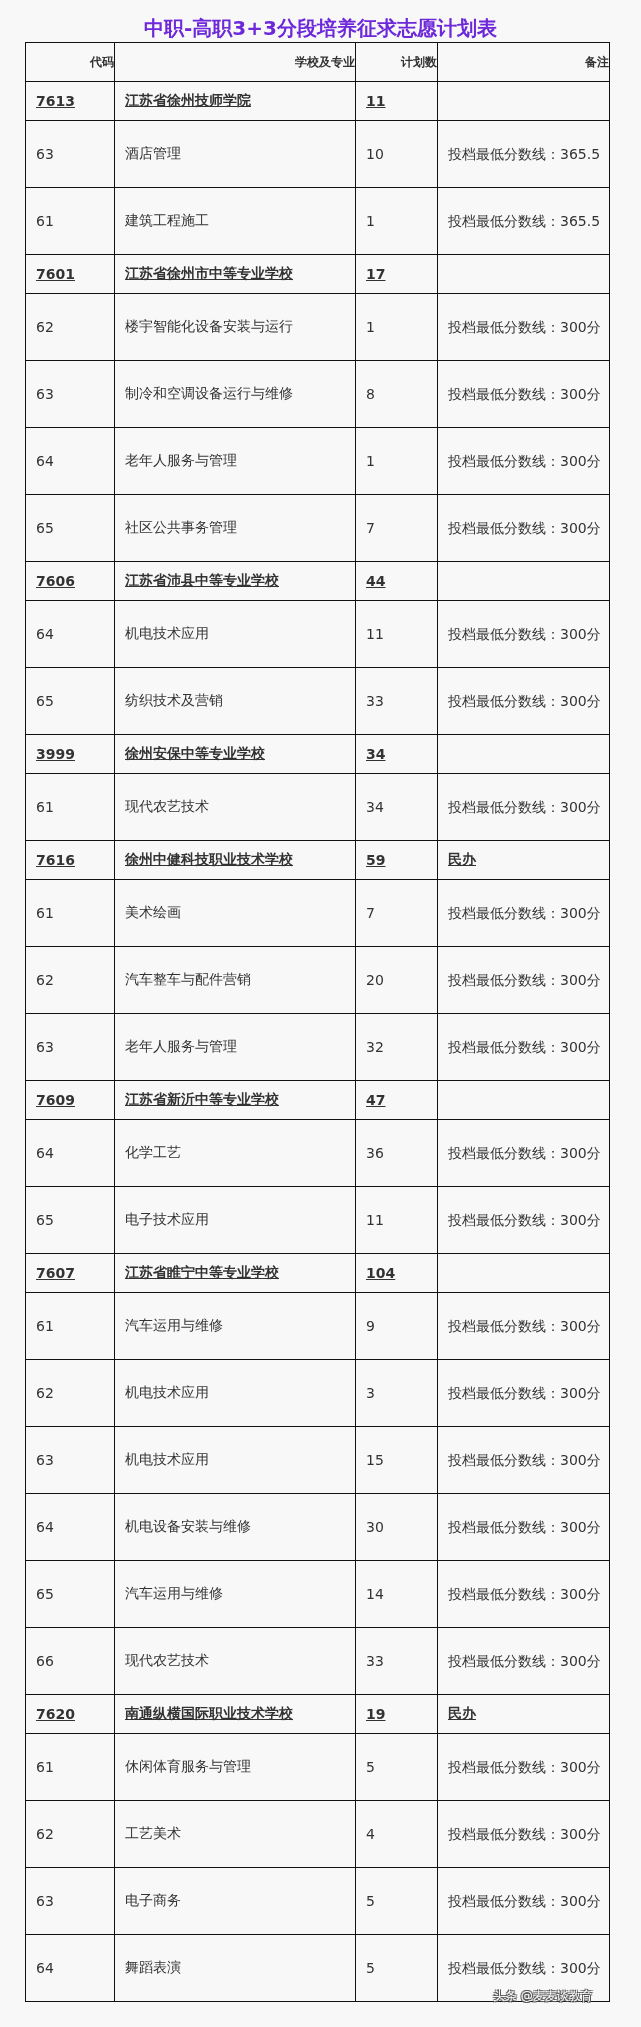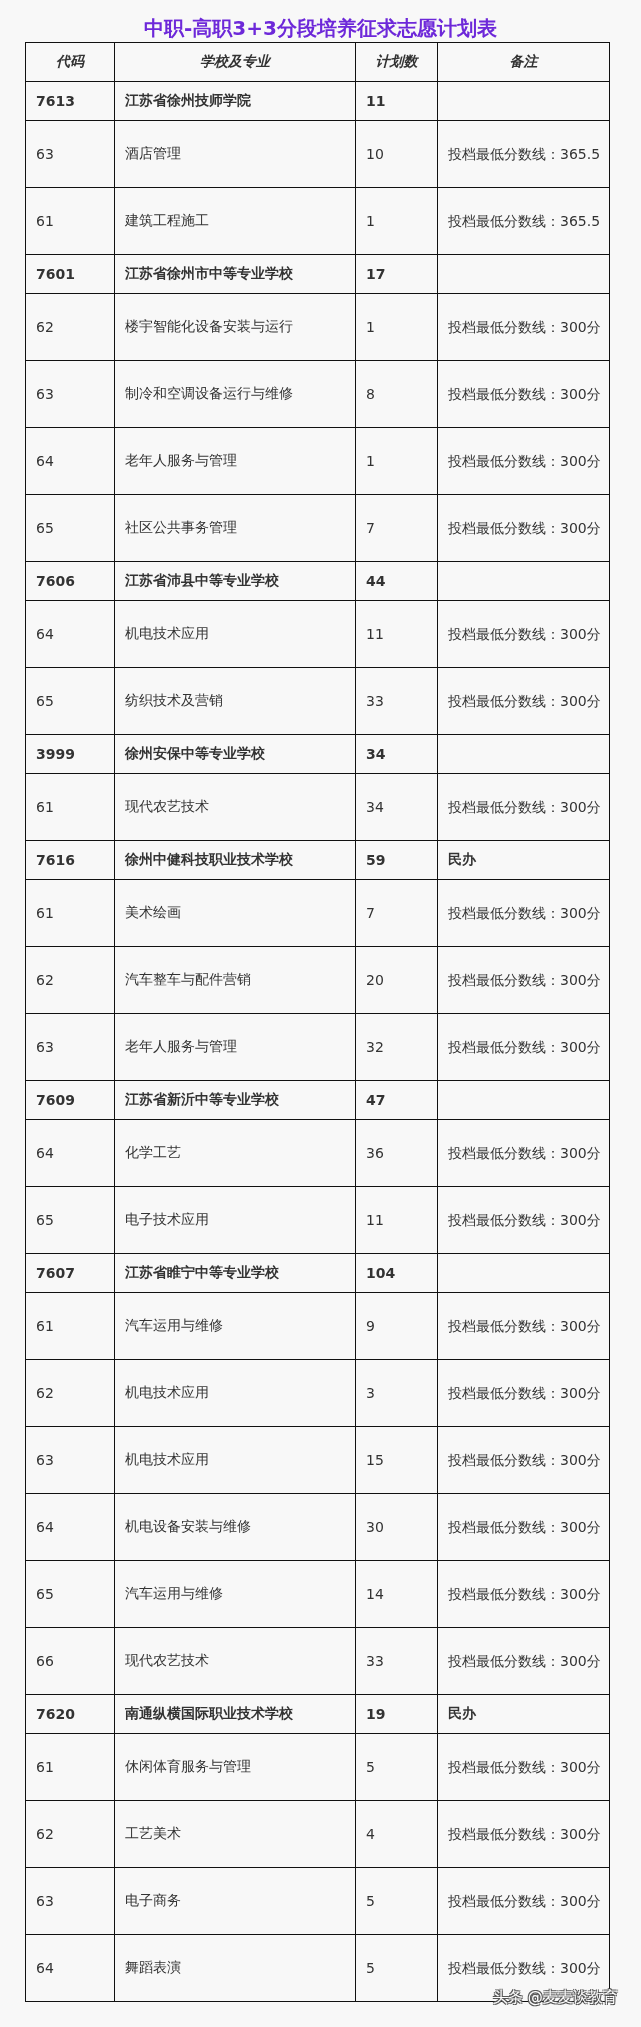--- a/index.html
+++ b/index.html
@@ -15,26 +15,26 @@
   table {
     position:absolute; top:42px; left:25px; width:584px;
     border-collapse:collapse; table-layout:fixed;
     font-size:14px;
   }
   col.c1 { width:89px; } col.c2 { width:241px; } col.c3 { width:82px; } col.c4 { width:172px; }
   td, th {
     border:1.5px solid #111; padding:0 0 0 10px; vertical-align:middle;
     text-align:left; overflow:hidden; white-space:nowrap;
   }
-  th { height:38px; text-align:center; padding:0; font-weight:bold; font-size:14px;font-style:italic; }
-  tr.group td { height:38px; font-weight:bold; }
+  th { height:38px; text-align:right; padding:0; font-weight:bold; font-size:12px; }
+  tr.group td { height:38px; font-weight:bold;text-decoration:underline; }
   tr.item td { height:66px; }
   td.note { white-space:normal; line-height:28px; padding-right:0; word-break:break-all; }
   .watermark {
-    position:absolute; left:493px; top:1988px; font-size:15px; color:#fff;
+    position:absolute; left:493px; top:1988px; font-size:12px; color:#fff;
     text-shadow:-1px -1px 0 #555,1px -1px 0 #555,-1px 1px 0 #555,1px 1px 0 #555;
     white-space:nowrap; letter-spacing:0px;
   }
 </style>
 </head>
 <body>
 
 <div class="title">中职-高职3+3分段培养征求志愿计划表</div>
 
 <table>

